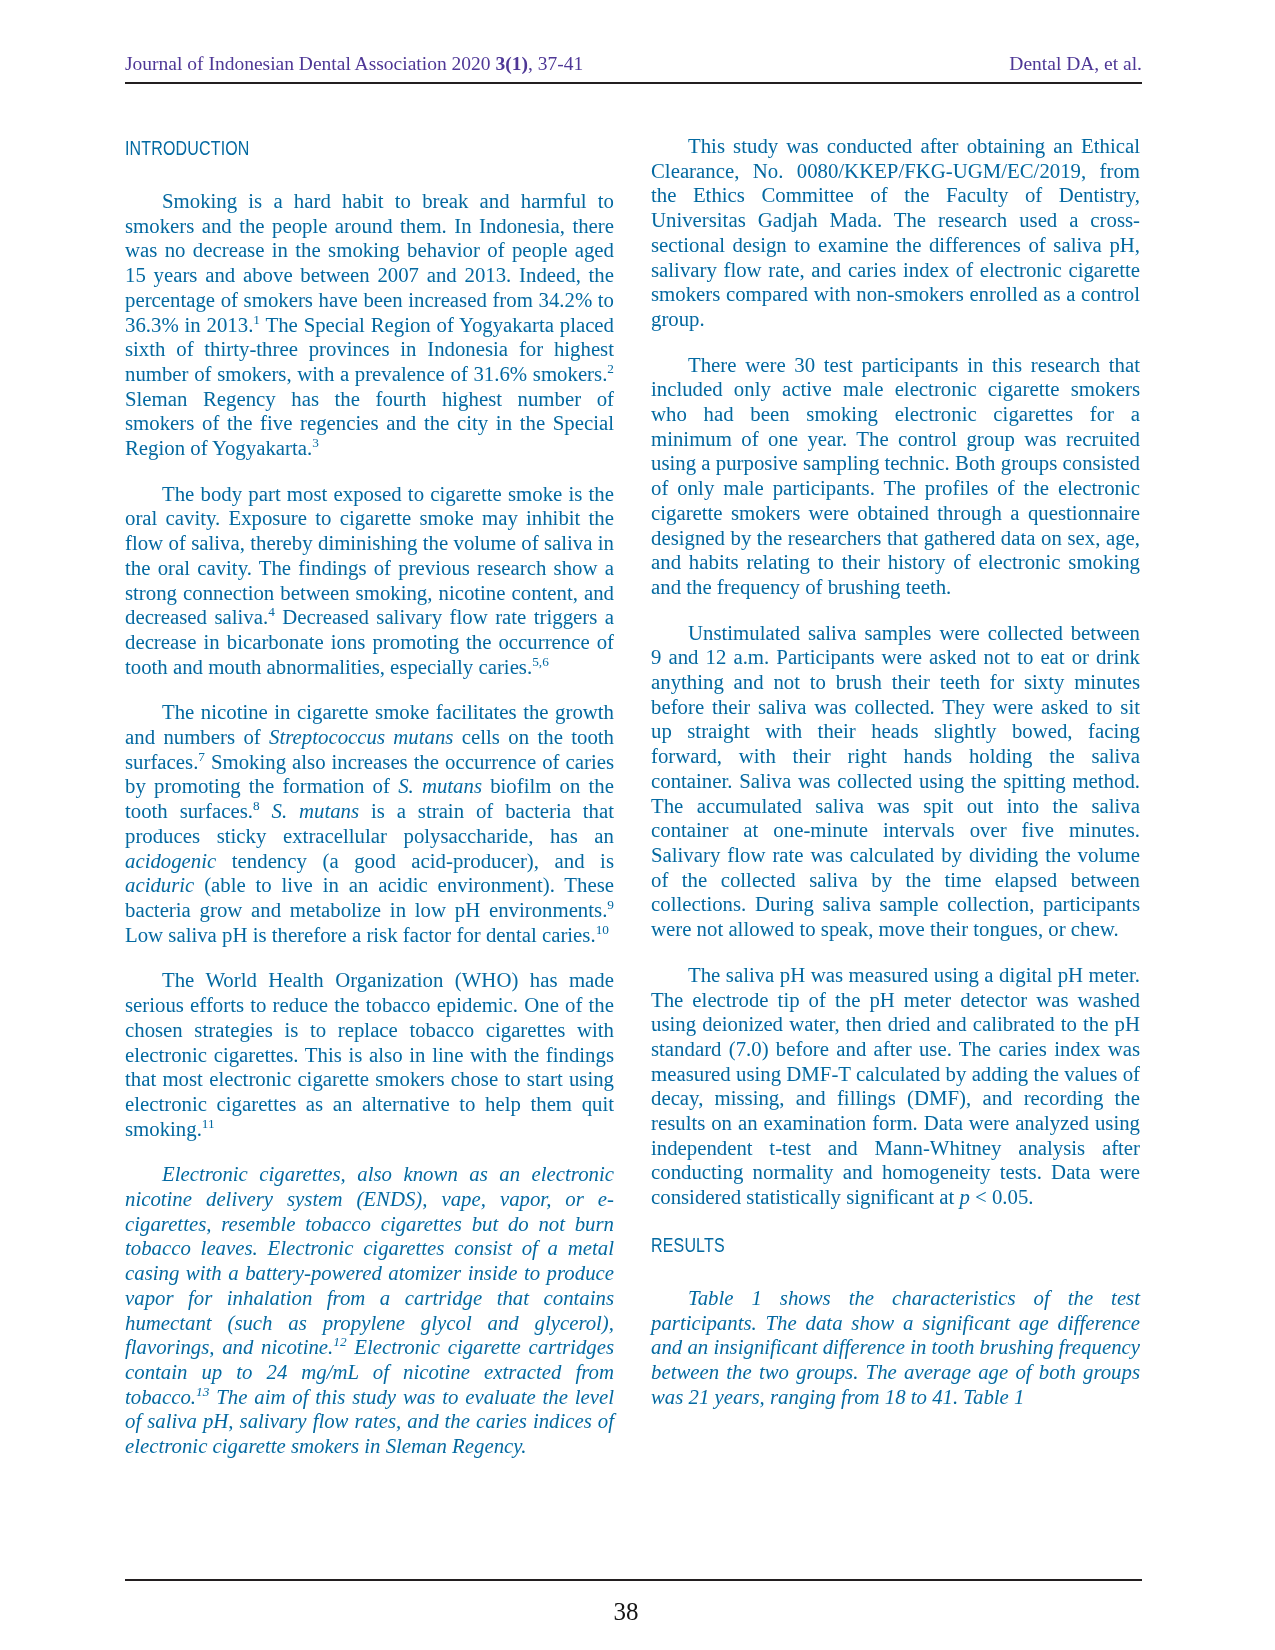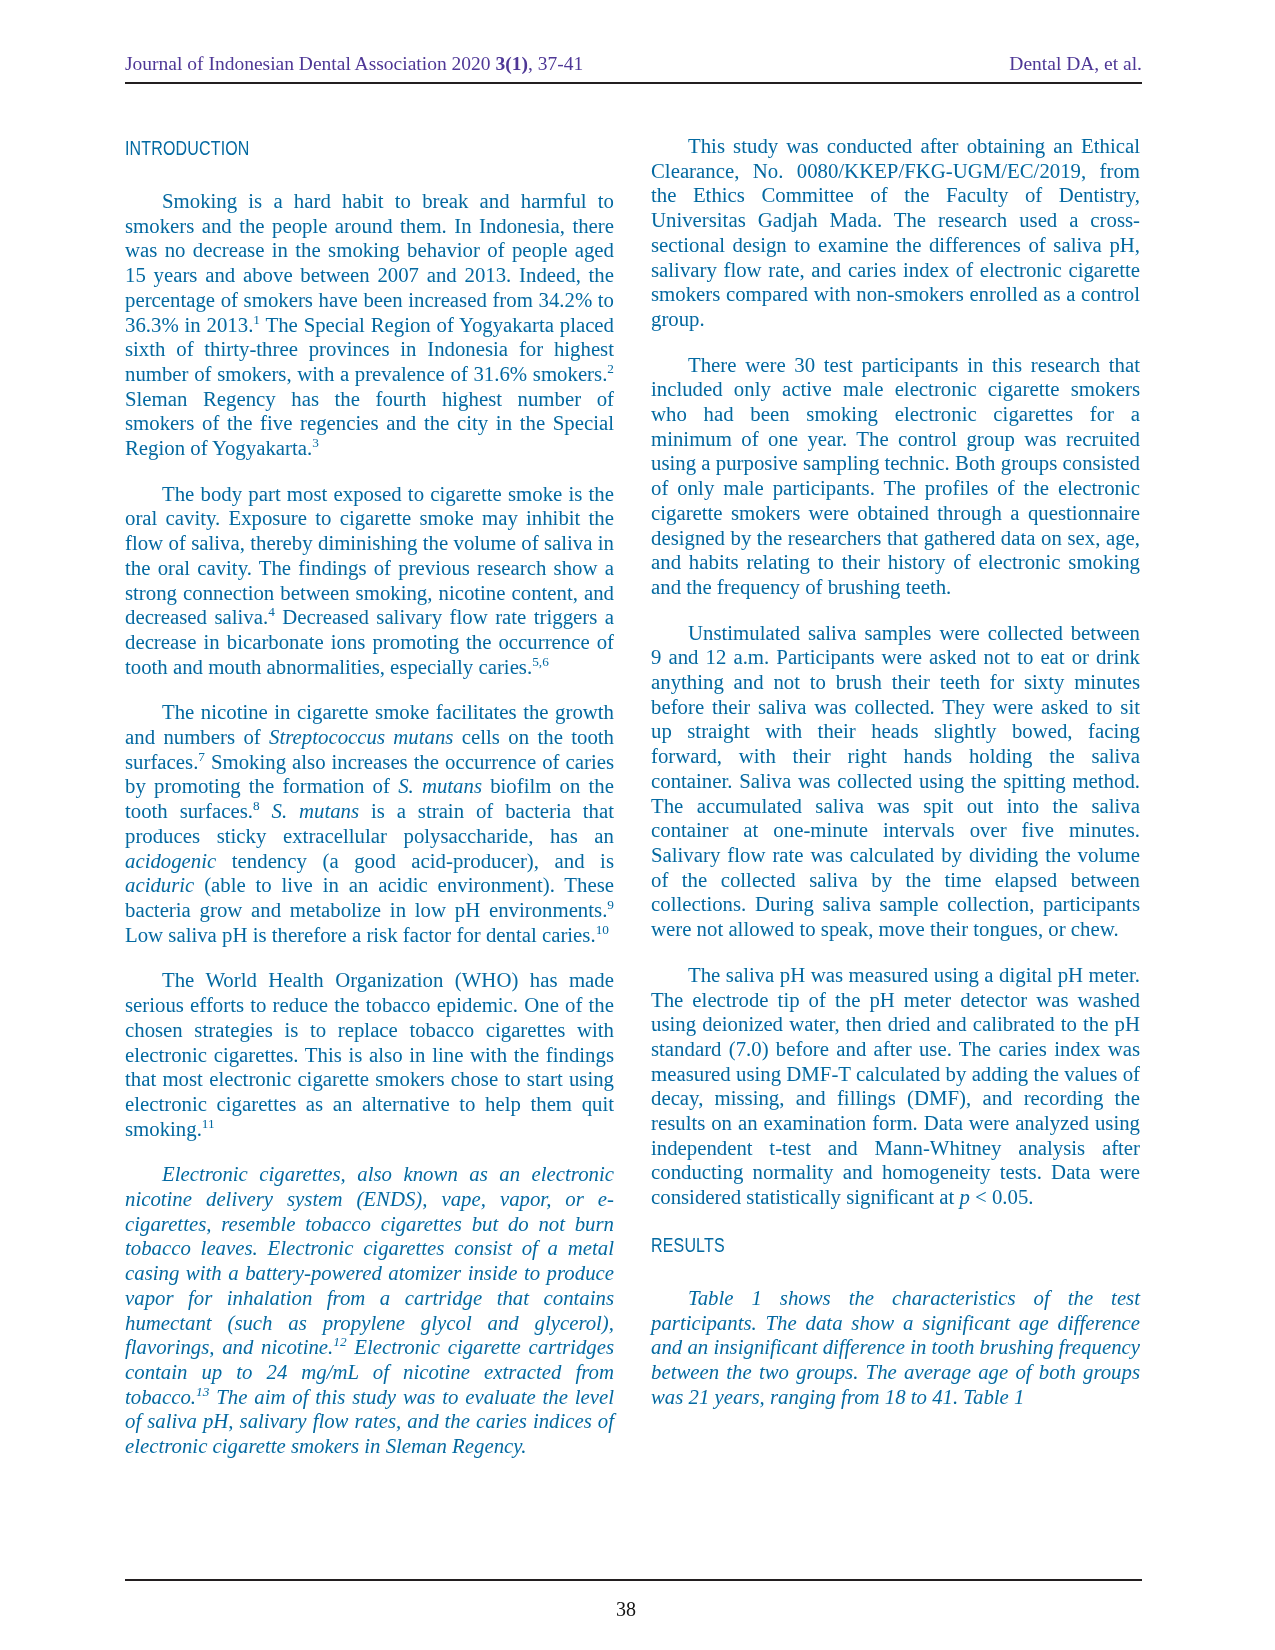--- a/index.html
+++ b/index.html
@@ -75,21 +75,21 @@
     right: 133px;
     top: 1571px;
     border-top: 2.5px solid #231f20;
   }
   .page-number {
     position: absolute;
     left: 112px;
     right: 135px;
     top: 1590px;
     text-align: center;
-    font-size: 20px;
+    font-size: 25px;
     color: #151515;
   }
 </style>
 </head>
 <body>
 
 <div class="page">
 
   <div class="header">
     <span class="header-left"><span>Journal of Indonesian Dental Association 2020 </span><b>3(1)</b><span>, 37-41</span></span>

